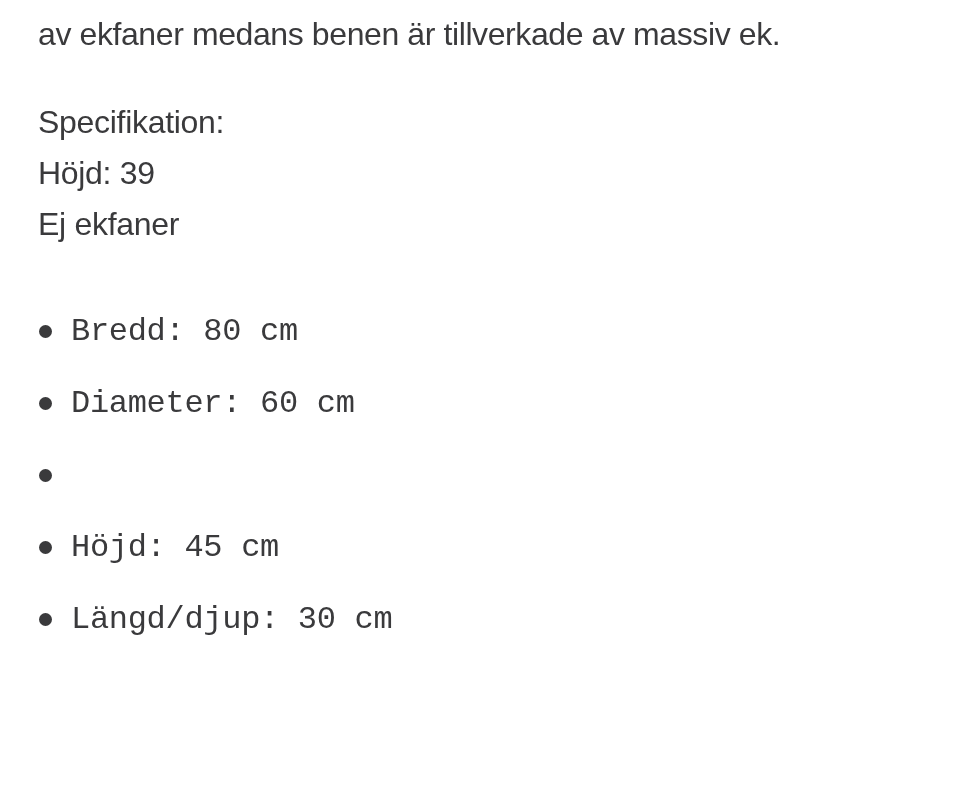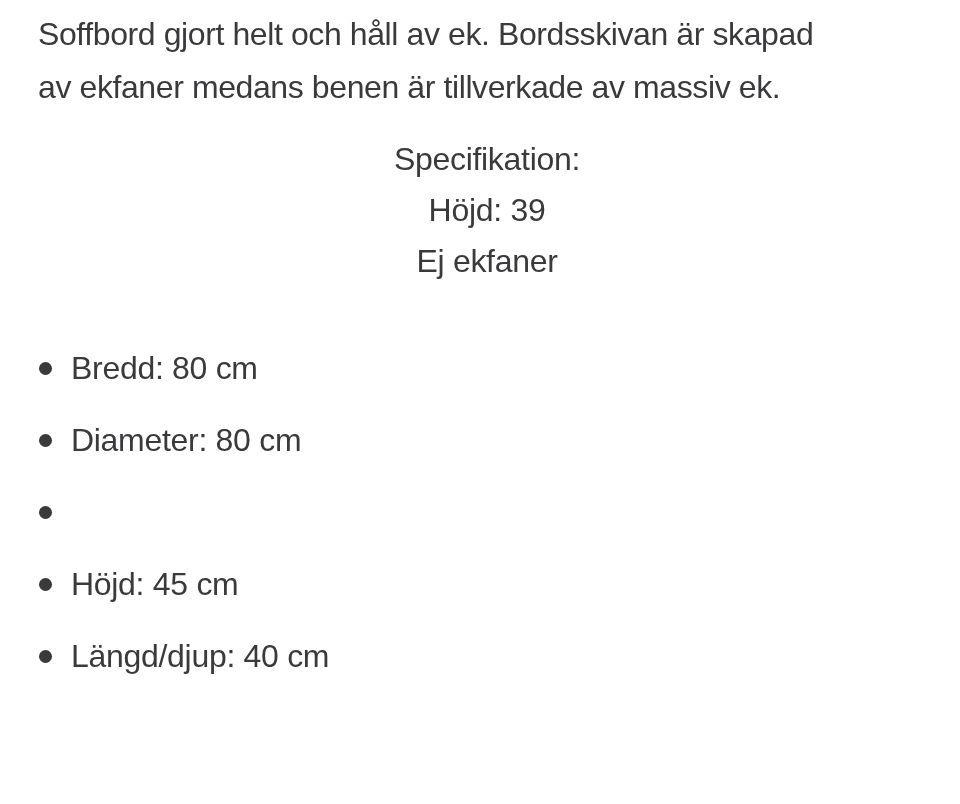--- a/index.html
+++ b/index.html
@@ -20,86 +20,85 @@
   }
   .description {
     font-size: 32px;
     line-height: 53px;
     letter-spacing: -0.4px;
   }
   .desc-line {
     white-space: nowrap;
   }
   .spec-block {
-    margin-top: 20px;
+    margin-top: 36px;
     font-size: 32px;
     line-height: 51px;
     letter-spacing: -0.3px;
-    text-align: center;
   }
   .spec-line {
     white-space: nowrap;
   }
   .attr-list {
     list-style: none;
     margin: 45px 0 0 0;
     padding: 0;
   }
   .attr-item {
     position: relative;
     height: 72px;
     display: flex;
     align-items: center;
     padding-left: 33px;
     font-size: 32px;
     letter-spacing: -0.3px;
     white-space: nowrap;
+    font-family: Liberation Mono, monospace;
   }
   .bullet-dot {
     position: absolute;
     left: 1px;
     top: 50%;
     margin-top: -6px;
     width: 13px;
     height: 13px;
     border-radius: 50%;
     background: #3a3a3c;
   }
 </style>
 </head>
 <body>
 
 <div class="content">
 
   <div class="description">
-    <div class="desc-line">Soffbord gjort helt och håll av ek. Bordsskivan är skapad</div>
     <div class="desc-line">av ekfaner medans benen är tillverkade av massiv ek.</div>
   </div>
 
   <div class="spec-block">
     <div class="spec-line">Specifikation:</div>
     <div class="spec-line">Höjd: 39</div>
     <div class="spec-line">Ej ekfaner</div>
   </div>
 
   <ul class="attr-list">
     <li class="attr-item">
       <span class="bullet-dot"></span>
       <span>Bredd: 80 cm</span>
     </li>
     <li class="attr-item">
       <span class="bullet-dot"></span>
-      <span>Diameter: 80 cm</span>
+      <span>Diameter: 60 cm</span>
     </li>
     <li class="attr-item">
       <span class="bullet-dot"></span>
     </li>
     <li class="attr-item">
       <span class="bullet-dot"></span>
       <span>Höjd: 45 cm</span>
     </li>
     <li class="attr-item">
       <span class="bullet-dot"></span>
-      <span>Längd/djup: 40 cm</span>
+      <span>Längd/djup: 30 cm</span>
     </li>
   </ul>
 
 </div>
 
 </body></html>

